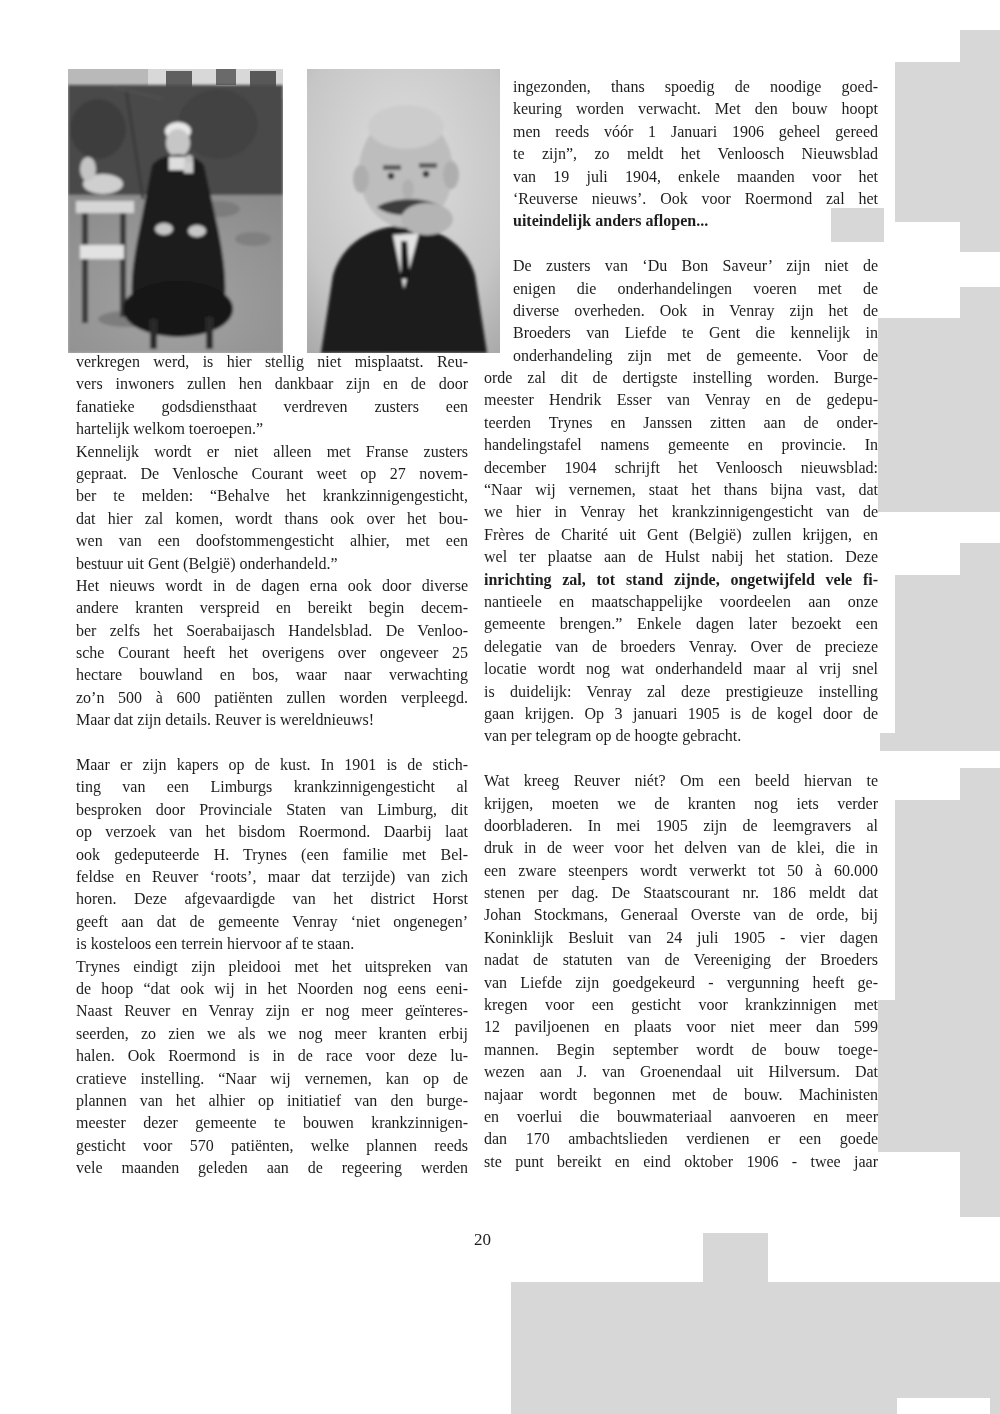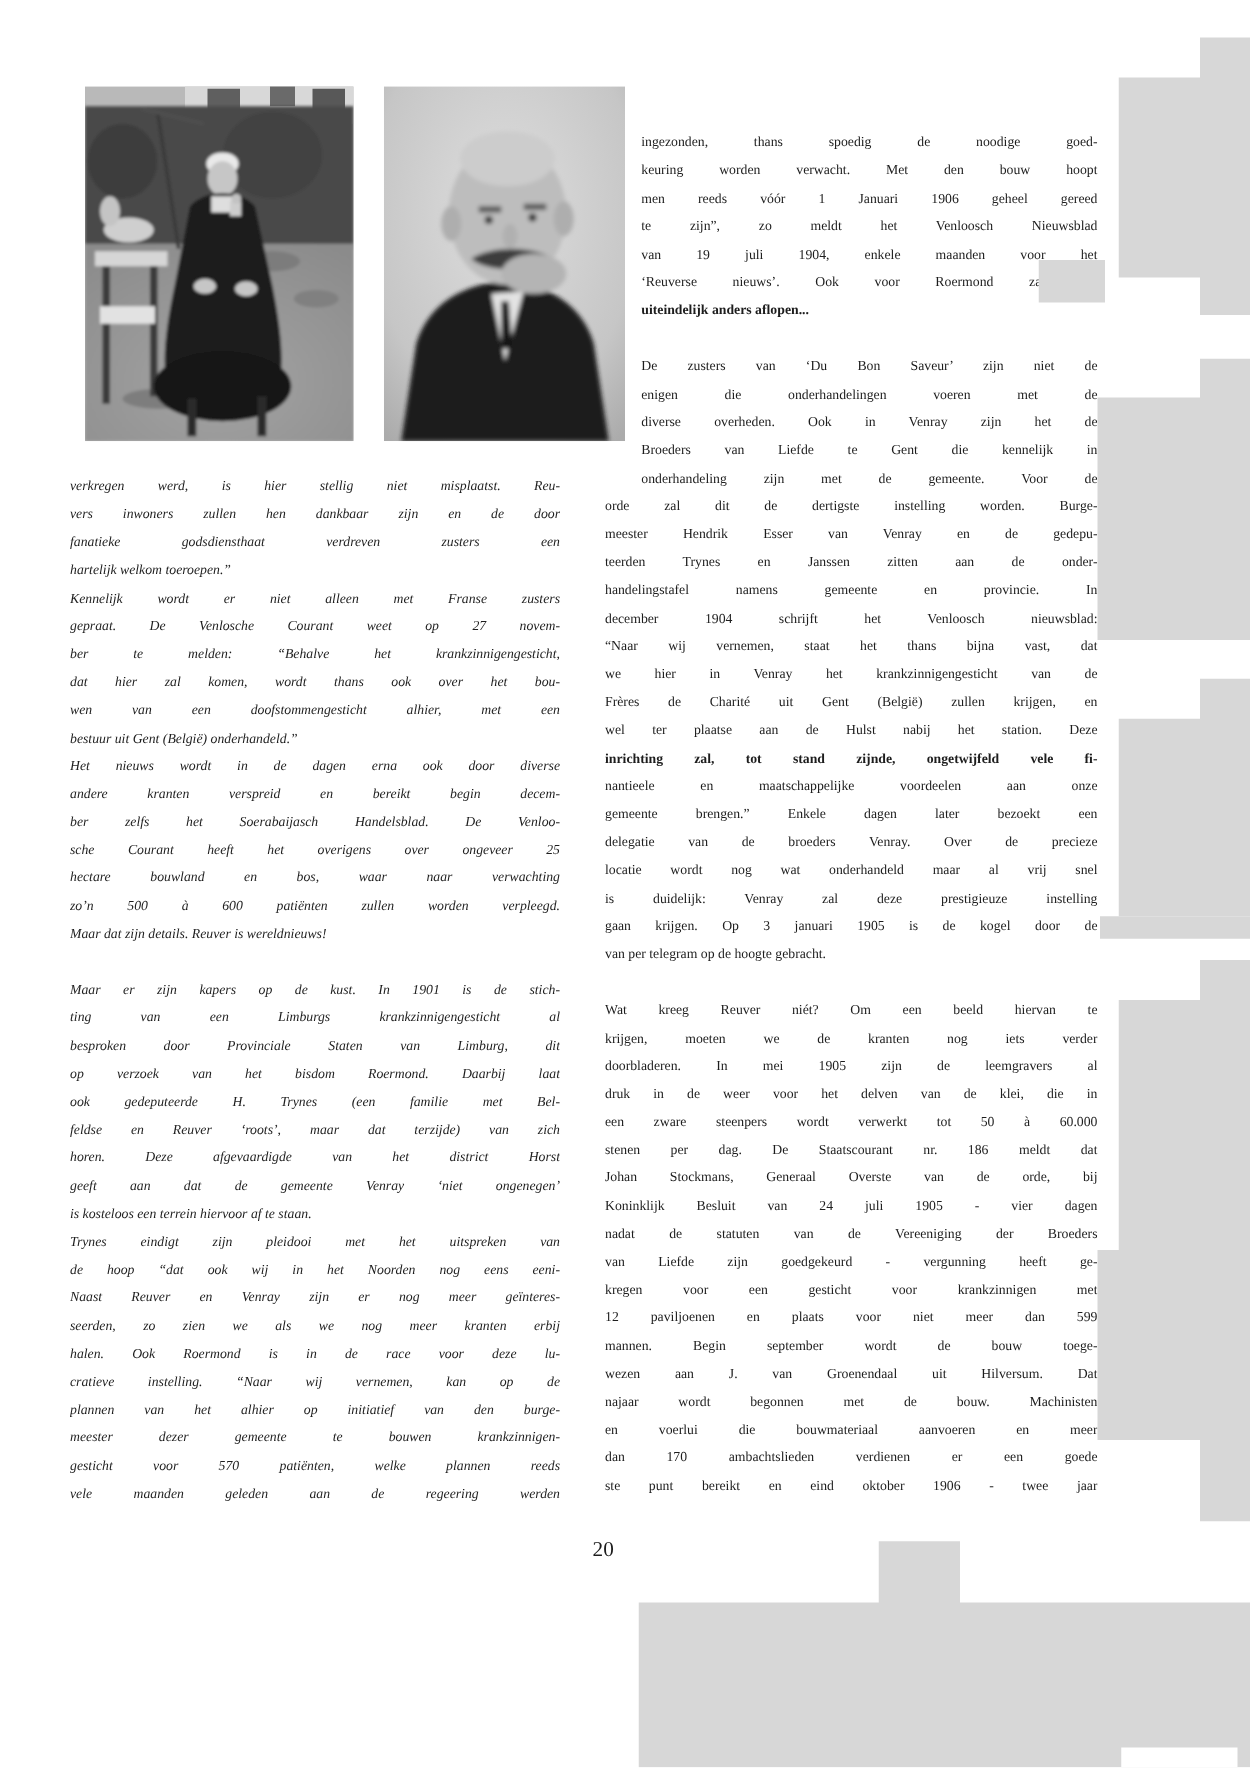--- a/index.html
+++ b/index.html
@@ -11,22 +11,22 @@
     overflow: hidden;
     font-family: "Liberation Serif", "DejaVu Serif", serif;
     color: #1d1d1d;
   }
   
   .photo { position: absolute; overflow: hidden; }
   .photo svg { display: block; }
   .photo-left  { left: 68px;  top: 69px; width: 215px; height: 284px; }
   .photo-right { left: 307px; top: 69px; width: 193px; height: 284px; }
   
-  .col { position: absolute; font-size: 11px; line-height: 22.4px; margin-top: 27px; }
-  .col-left  { left: 56px;  top: 351px; width: 392px; font-style: italic; }
+  .col { position: absolute; font-size: 16px; line-height: 22.4px; }
+  .col-left  { left: 76px;  top: 351px; width: 392px; }
   .col-right { left: 484px; top: 76px;  width: 394px; }
   .block.gap { margin-top: 22.4px; }
   .line {
     text-align: justify;
     text-align-last: justify;
     text-justify: inter-word;
     max-height: 22.4px;
     overflow: hidden;
   }
   .line.last { text-align-last: left; }

